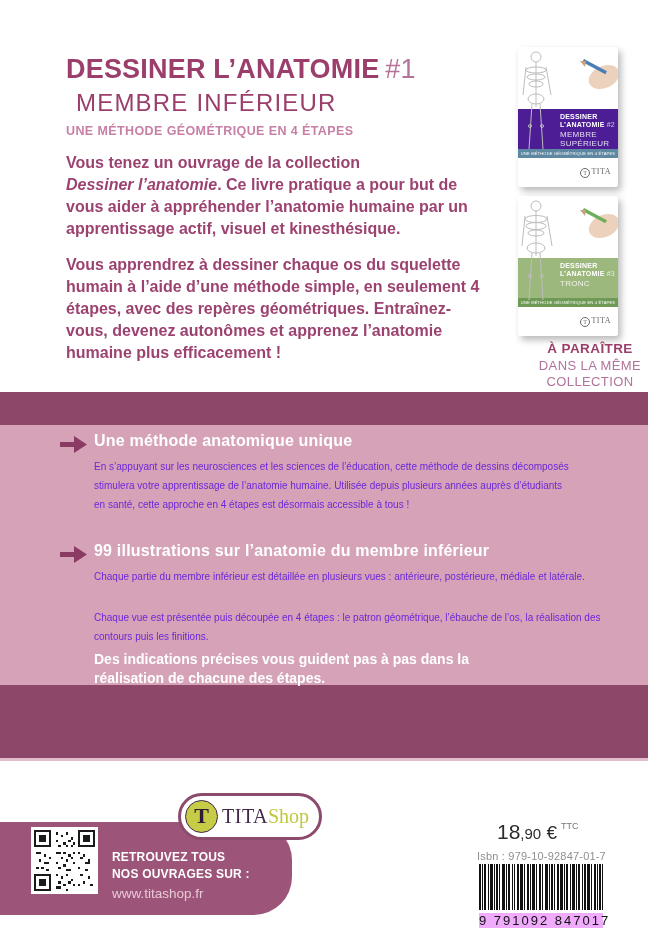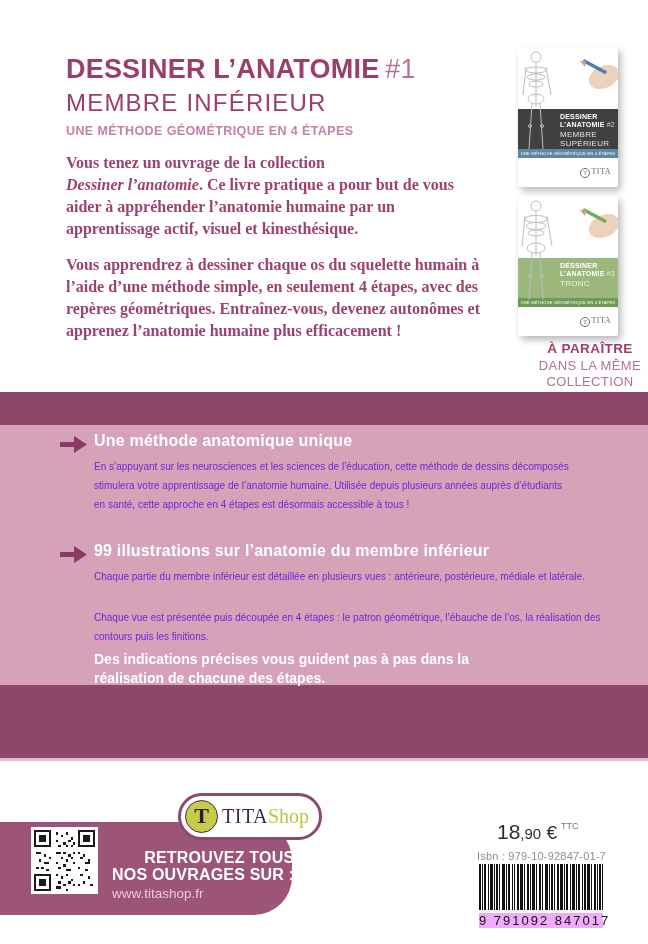--- a/index.html
+++ b/index.html
@@ -5,23 +5,23 @@
   html,body{margin:0;padding:0;background:#e8e8e8;}
   .page{
     position:relative;width:648px;height:944px;background:#ffffff;
     font-family:"Liberation Sans", sans-serif;overflow:hidden;margin:0 auto;
   }
   .abs{position:absolute;}
 
   
   .hdr-title{left:66px;top:54px;font-size:27px;font-weight:bold;color:#9B3E6B;letter-spacing:.2px;}
   .hdr-title .issue{font-weight:400;color:#B4749A;margin-left:6px;}
-  .hdr-sub{left:66px;top:89px;font-size:24px;font-weight:400;color:#9B3E6B;letter-spacing:1.2px;}
+  .hdr-sub{left:76px;top:89px;font-size:24px;font-weight:400;color:#9B3E6B;letter-spacing:1.2px;}
   .hdr-tag{left:66px;top:124px;font-size:12.5px;font-weight:bold;color:#C77FA6;letter-spacing:.4px;}
-  .para{left:66px;width:424px;font-size:16px;line-height:22px;font-weight:bold;color:#9C4270;font-family:Liberation Serif, serif;}
+  .para{left:66px;width:424px;font-size:16px;line-height:22px;font-weight:bold;color:#9C4270;}
   .para .booktitle{font-style:italic;}
   .p1{top:152px;}
   .p2{top:254px;}
 
   
   .book{width:100px;height:140px;background:#fff;border-radius:3px;
         box-shadow:3px 4px 7px rgba(0,0,0,.28);overflow:hidden;}
   .book1{left:518px;top:47px;}
   .book2{left:518px;top:196px;}
   .cover-band{position:absolute;left:0;top:62px;width:100%;height:40px;color:#fff;}
@@ -64,21 +64,21 @@
   .blob{left:0;top:822px;width:292px;height:93px;background:#9C5478;border-radius:0 38px 38px 0;}
   .pill{left:178px;top:793px;width:144px;height:47px;background:#fff;border:3px solid #8C4A6C;
         border-radius:26px;box-sizing:border-box;display:flex;align-items:center;}
   .pill .tcirc{width:33px;height:33px;border-radius:50%;background:#C6CC45;border:1.5px solid #41284A;
         box-sizing:border-box;margin-left:4px;text-align:center;line-height:30px;
         font-family:"Liberation Serif",serif;font-size:22px;font-weight:bold;color:#2E1B33;}
   .pill .tname{font-family:"Liberation Serif",serif;font-size:20px;color:#41284A;margin-left:4px;letter-spacing:.5px;}
   .pill .tshop{font-family:"Liberation Serif",serif;font-size:20px;color:#BFC73E;}
   .qr{left:31px;top:827px;width:67px;height:67px;background:#fff;padding:3px;box-sizing:border-box;}
   .promo{left:112px;top:849px;color:#fff;}
-  .promo .pl{font-size:16px;font-weight:bold;line-height:17px;letter-spacing:.2px;text-align:right;}
+  .promo .pl{font-size:12px;font-weight:bold;line-height:17px;letter-spacing:.2px;}
   .promo .purl{font-size:13.5px;font-weight:400;color:#E9CAD8;margin-top:3px;}
 
   .price{left:497px;top:820px;color:#2c2c2c;white-space:nowrap;}
   .price .p-int{font-size:21px;}
   .price .p-cents{font-size:15px;}
   .price .p-cur{font-size:19px;}
   .price .p-tax{font-size:9px;color:#777;vertical-align:10px;margin-left:4px;}
   .isbn{left:477px;top:850px;font-size:11px;color:#8F8F8F;letter-spacing:.2px;}
   .barcode{left:479px;top:864px;width:124px;text-align:center;}
   .barcode .digits{font-size:13px;color:#111;letter-spacing:2px;background:#f0abfc;margin-top:-1px;white-space:nowrap;}
@@ -92,21 +92,21 @@
   <div class="abs hdr-sub">MEMBRE INFÉRIEUR</div>
   <div class="abs hdr-tag">UNE MÉTHODE GÉOMÉTRIQUE EN 4 ÉTAPES</div>
 
   <div class="abs para p1">
     <span>Vous tenez un ouvrage de la collection</span><br>
     <span class="booktitle">Dessiner l’anatomie</span><span>. Ce livre pratique a pour but de vous aider à appréhender l’anatomie humaine par un apprentissage actif, visuel et kinesthésique.</span>
   </div>
   <div class="abs para p2">Vous apprendrez à dessiner chaque os du squelette humain à l’aide d’une méthode simple, en seulement 4 étapes, avec des repères géométriques. Entraînez-vous, devenez autonômes et apprenez l’anatomie humaine plus efficacement !</div>
 
   <div class="abs book book1">
-    <div class="cover-band" style="background:#404040;">
+    <div class="cover-band" style="background:#4c1d95;">
       <div class="bt">
         <span>DESSINER</span><br>
         <span>L’ANATOMIE</span> <span class="iss">#2</span>
       </div>
       <div class="bs">
         <span>MEMBRE</span><br><span>SUPÉRIEUR</span>
       </div>
     </div>
     <div class="cover-strip" style="background:#5E87A1;">UNE MÉTHODE GÉOMÉTRIQUE EN 4 ÉTAPES</div>
     <div class="cover-footer">

